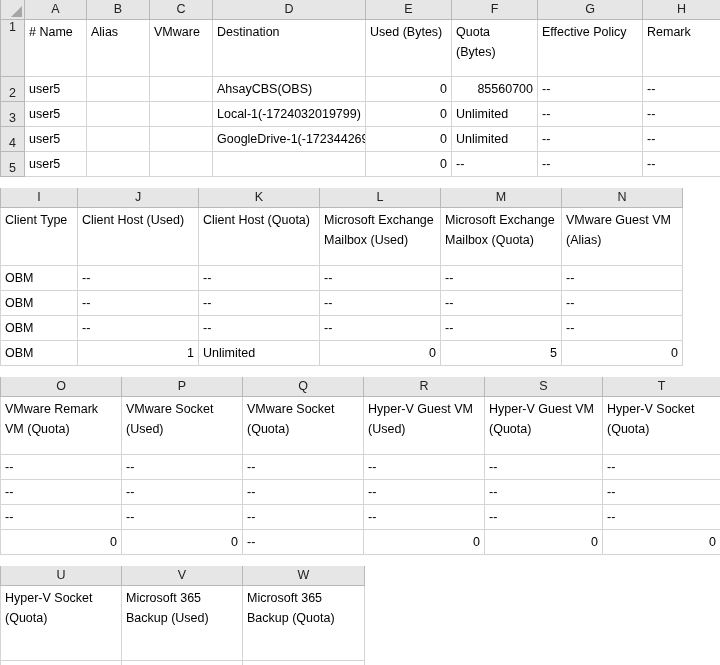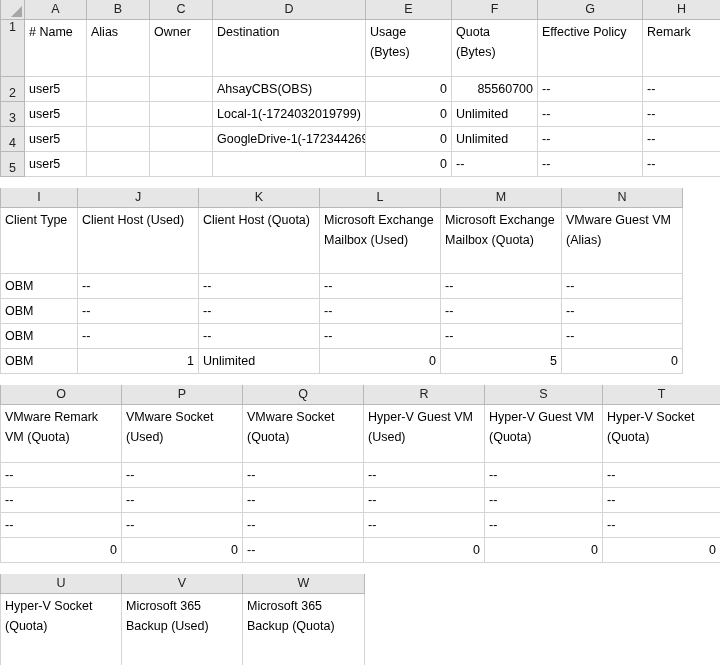--- a/index.html
+++ b/index.html
@@ -128,23 +128,23 @@
     <th>D</th>
     <th>E</th>
     <th>F</th>
     <th>G</th>
     <th>H</th>
   </tr>
   <tr class="header-row" style="height:57px">
     <td class="rowhead">1</td>
     <td class="first-col"># Name</td>
     <td>Alias</td>
-    <td>Owner</td>
+    <td>VMware</td>
     <td>Destination</td>
-    <td>Usage (Bytes)</td>
+    <td>Used (Bytes)</td>
     <td>Quota (Bytes)</td>
     <td>Effective Policy</td>
     <td>Remark</td>
   </tr>
   <tr style="height:20px">
     <td class="rowhead">2</td>
     <td class="first-col nowrap-clip">user5</td>
     <td></td>
     <td></td>
     <td class="nowrap-clip">AhsayCBS(OBS)</td>
@@ -204,21 +204,21 @@
   </colgroup>
   <tbody>
         <tr class="colhead">
     <th class="first-col">I</th>
     <th>J</th>
     <th>K</th>
     <th>L</th>
     <th>M</th>
     <th>N</th>
   </tr>
-  <tr class="header-row" style="height:66px">
+  <tr class="header-row" style="height:58px">
     <td class="first-col">Client Type</td>
     <td>Client Host (Used)</td>
     <td>Client Host (Quota)</td>
     <td>Microsoft Exchange Mailbox (Used)</td>
     <td>Microsoft Exchange Mailbox (Quota)</td>
     <td>VMware Guest VM (Alias)</td>
   </tr>
   <tr style="height:20px">
     <td class="first-col nowrap-clip">OBM</td>
     <td class="nowrap-clip">--</td>

